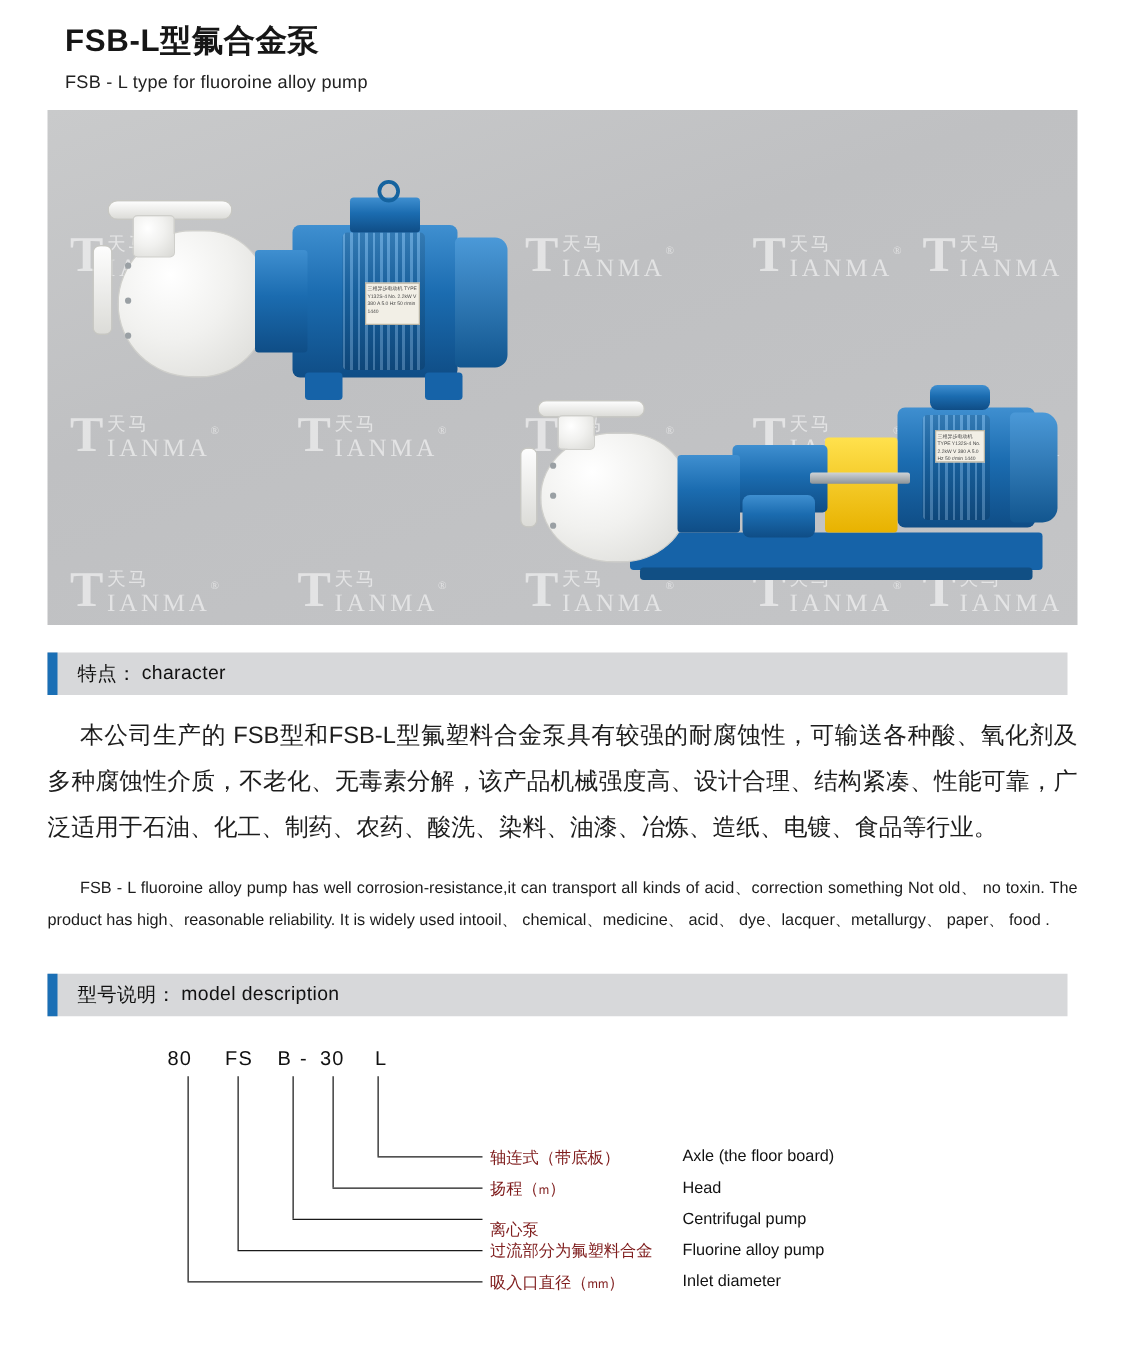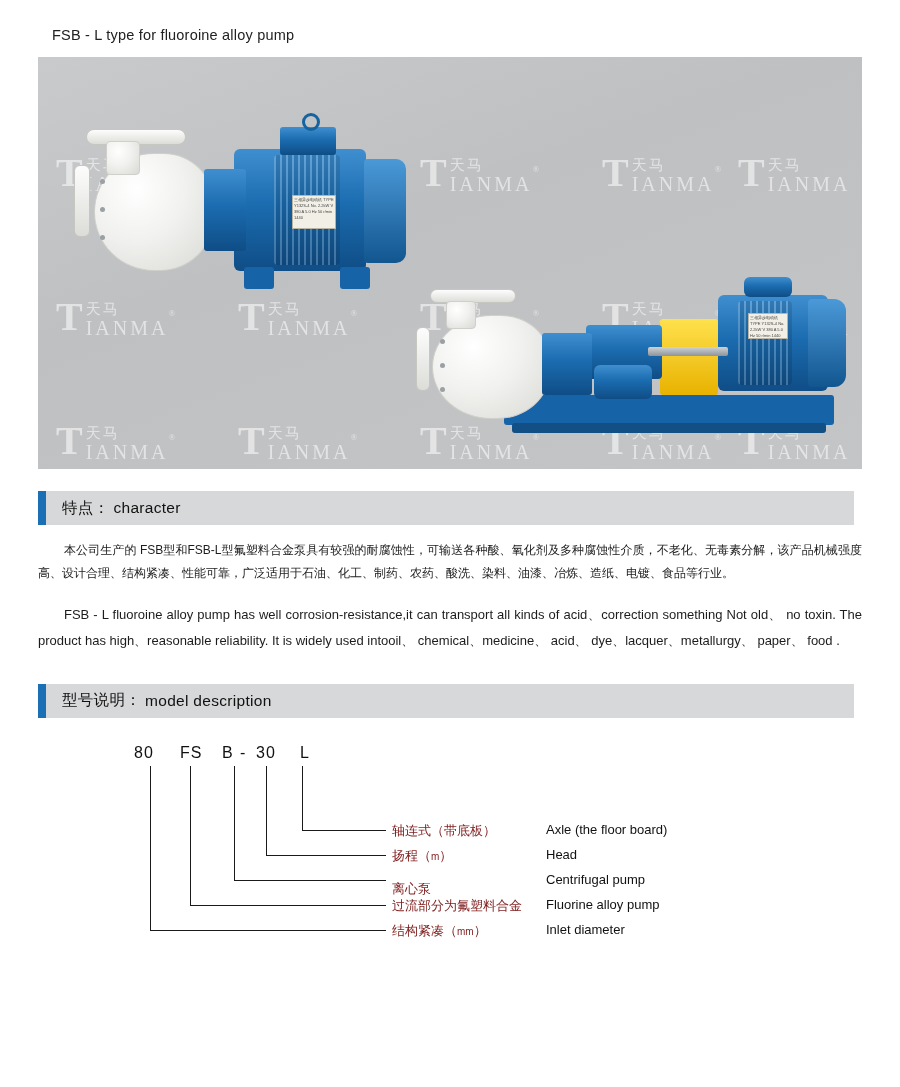--- a/index.html
+++ b/index.html
@@ -170,21 +170,21 @@
     letter-spacing: 0.3px;
   }
 
   
   .body-text {
     margin: 14px 38px 0 38px;
     width: 824px;
   }
   .body-text p {
     margin: 0 0 4px 0;
-    font-size: 12px;
+    font-size: 19px;
     line-height: 1.95;
     color: #1c1c1c;
     text-align: justify;
   }
   .body-text p.indent { text-indent: 26px; }
   .body-text p.en { font-size: 13px; line-height: 2.0; }
   .gap { height: 12px; }
 
   
   .model-area {
@@ -231,20 +231,21 @@
     white-space: nowrap;
   }
   .unit { font-size: 10px; }
 </style>
 </head>
 <body>
 
 <div class="page">
 
   <div class="title-block">
+    <div class="title-cn">FSB-L型氟合金泵</div>
     <div class="title-en">FSB - L type for fluoroine alloy pump</div>
   </div>
 
   <div class="image-panel">
 
     <div class="watermark-layer">
       <div class="wm" style="left:18px; top:92px;"><span class="big">T</span><span class="wm-stack"><span class="cn">天马</span><span class="en">IANMA</span></span><sup style="font-size:9px;">®</sup></div>
       <div class="wm" style="left:200px; top:92px;"><span class="big">T</span><span class="wm-stack"><span class="cn">天马</span><span class="en">IANMA</span></span><sup style="font-size:9px;">®</sup></div>
       <div class="wm" style="left:382px; top:92px;"><span class="big">T</span><span class="wm-stack"><span class="cn">天马</span><span class="en">IANMA</span></span><sup style="font-size:9px;">®</sup></div>
       <div class="wm" style="left:564px; top:92px;"><span class="big">T</span><span class="wm-stack"><span class="cn">天马</span><span class="en">IANMA</span></span><sup style="font-size:9px;">®</sup></div>
@@ -368,21 +369,21 @@
     <div class="vline" style="left:112px; top:22px; height:164px;"></div>
     <div class="hline" style="left:112px; top:186px; width:236px;"></div>
 
     <div class="leg-cn" style="left:354px; top:78px;">轴连式（带底板）</div>
     <div class="leg-cn" style="left:354px; top:103px;">
       <span>扬程（</span><span class="unit">m</span><span>）</span>
     </div>
     <div class="leg-cn" style="left:354px; top:136px;">离心泵</div>
     <div class="leg-cn" style="left:354px; top:153px;">过流部分为氟塑料合金</div>
     <div class="leg-cn" style="left:354px; top:178px;">
-      <span>结构紧凑（</span><span class="unit">mm</span><span>）</span>
+      <span>吸入口直径（</span><span class="unit">mm</span><span>）</span>
     </div>
 
     <div class="leg-en" style="left:508px; top:78px;">Axle (the floor board)</div>
     <div class="leg-en" style="left:508px; top:103px;">Head</div>
     <div class="leg-en" style="left:508px; top:128px;">Centrifugal pump</div>
     <div class="leg-en" style="left:508px; top:153px;">Fluorine alloy pump</div>
     <div class="leg-en" style="left:508px; top:178px;">Inlet diameter</div>
   </div>
 
 </div>

